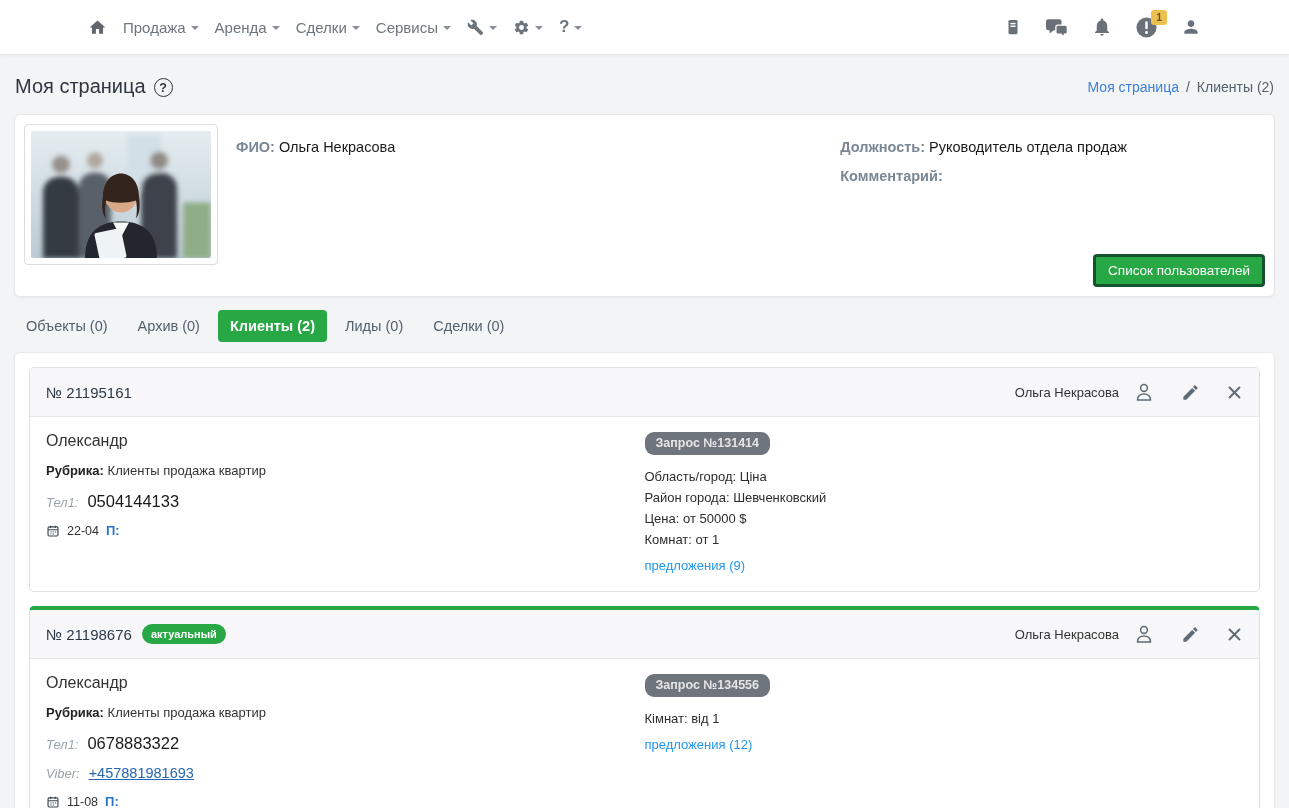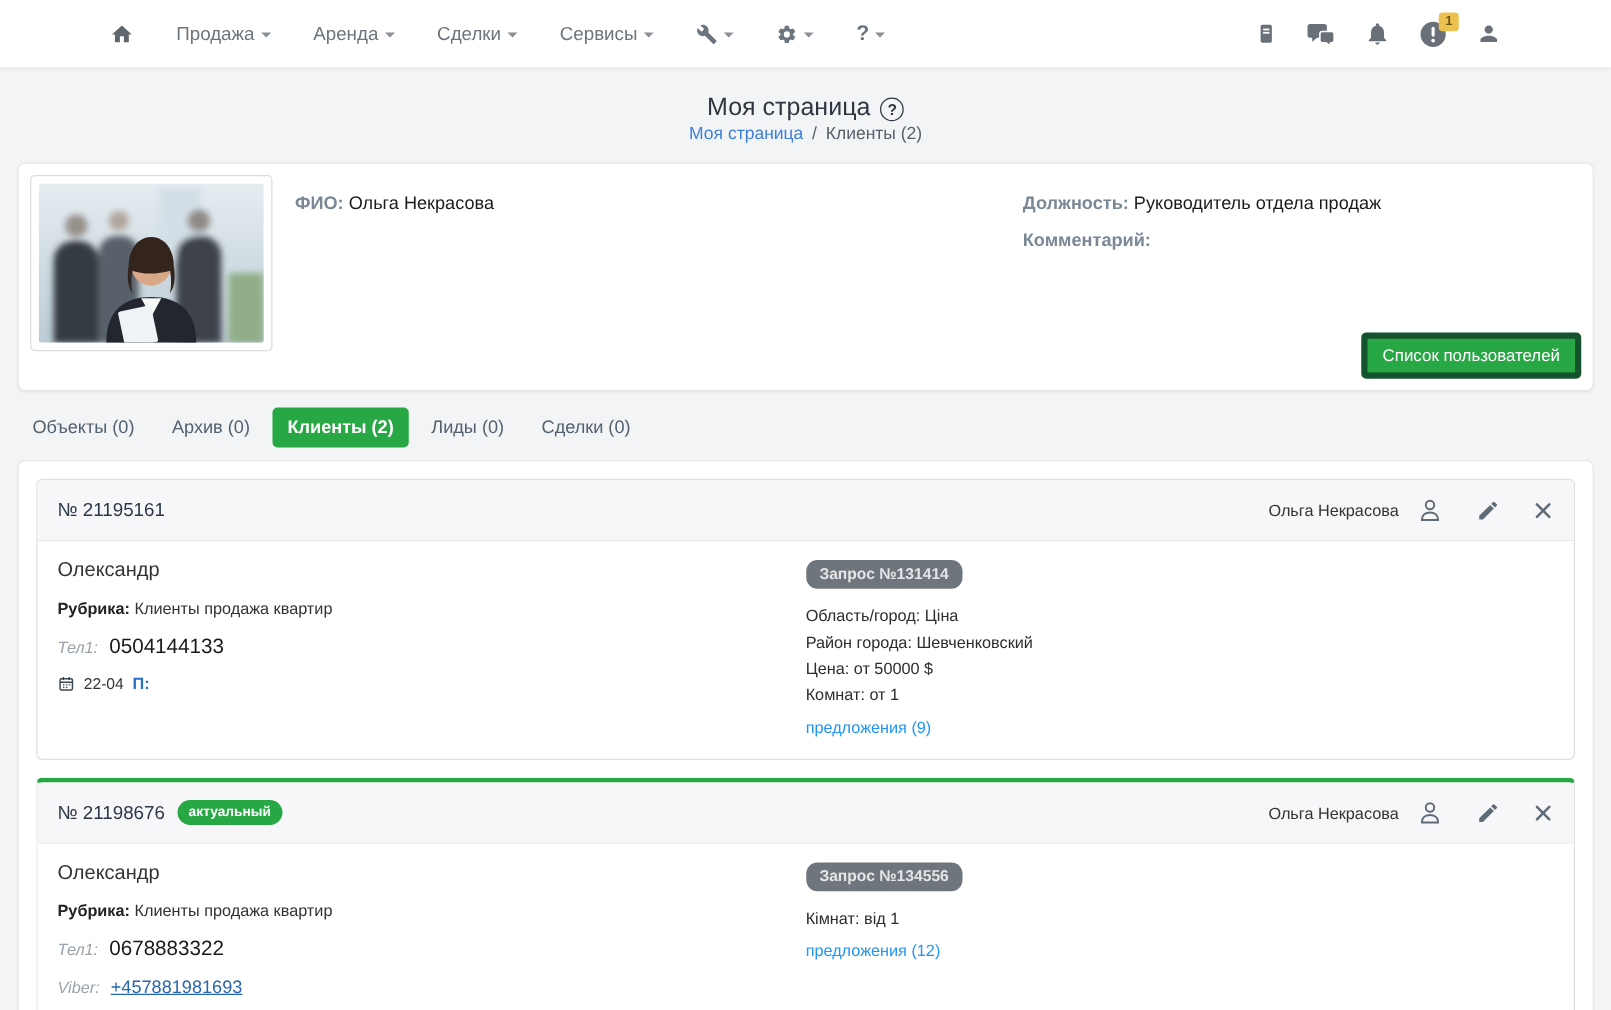--- a/index.html
+++ b/index.html
@@ -17,21 +17,21 @@
   
   .navbar {
     height: 55px;
     background: #fff;
     border-bottom: 1px solid #e7e7e7;
     box-shadow: 0 1px 2px rgba(0,0,0,.04);
     display: flex;
     align-items: center;
     padding: 0 88px 0 88px;
   }
-  .nav-left { display: flex; gap: 34px; }
+  .nav-left { display: flex; gap: 16px; }
   .nav-item {
     display: inline-flex; align-items: center; gap: 5px;
     color: #6c757d; font-size: 15px; cursor: pointer; text-decoration: none;
     white-space: nowrap;
   }
   .caret {
     display: inline-block; width: 0; height: 0;
     border-left: 4px solid transparent; border-right: 4px solid transparent;
     border-top: 4px solid #8a9097; margin-top: 2px;
   }
@@ -60,21 +60,20 @@
     position: absolute; top: -6px; right: -9px;
     background: #edc14f; color: #6d5413;
     font-size: 10.5px; font-weight: bold;
     padding: 1px 5px; border-radius: 3px; line-height: 1.3;
   }
 
   
   .page-head {
     display: flex; align-items: center; justify-content: space-between;
     padding: 20px 15px 16px 15px;
-    flex-direction: column;
   }
   .page-title-wrap { display: flex; align-items: center; gap: 8px; }
   .page-title { font-size: 20px; color: #2f3640; font-weight: normal; }
   .help-circle {
     width: 19px; height: 19px; border: 1.7px solid #2f3640; border-radius: 50%;
     display: inline-flex; align-items: center; justify-content: center;
     font-size: 12.5px; font-weight: bold; color: #2f3640; margin-top: 2px;
   }
   .breadcrumb { font-size: 14px; color: #55606a; display: flex; gap: 7px; align-items: center; }
   .breadcrumb a { color: #3d7fd9; text-decoration: none; }
@@ -88,32 +87,32 @@
     position: relative; min-height: 183px;
   }
   .photo-frame {
     width: 194px; height: 141px;
     border: 1px solid #ddd; border-radius: 4px;
     padding: 6px; background: #fff; flex: 0 0 auto;
   }
   .photo-frame svg { width: 100%; height: 100%; border-radius: 2px; }
   .profile-info {
     flex: 1; padding-top: 15px;
-    display: grid; grid-template-columns: 56% 44%; column-gap: 6px;
+    display: grid; grid-template-columns: 56% 44%; column-gap: 28px;
   }
   .label-strong { color: #7a8794; font-weight: bold; font-size: 14.5px; }
   .fio-row { font-size: 14.5px; color: #1a1a1a; }
   .phones { display: flex; margin-top: 27px; }
   .phone-col { width: 172px; }
   .phone-value { margin-top: 7px; font-size: 14.5px; color: #1a1a1a; }
   .position-row { font-size: 14.5px; color: #1a1a1a; }
   .comment-row { margin-top: 13px; }
   .users-list-btn {
     position: absolute; right: 9px; bottom: 9px;
-    background: #28a745; color: #fff; border: 5px solid #14532d;
+    background: #28a745; color: #fff; border: 3px solid #14532d;
     font-size: 13.5px; padding: 6px 12px; border-radius: 4px; cursor: pointer;
     font-family: "Liberation Sans", sans-serif;
     text-align: right;
   }
 
   
   .tabs { display: flex; align-items: center; gap: 6px; margin: 13px 14px 10px 14px; }
   .tab {
     padding: 8px 12px; font-size: 14.5px; color: #52616e;
     cursor: pointer; border-radius: 4px; text-decoration: none; white-space: nowrap;

